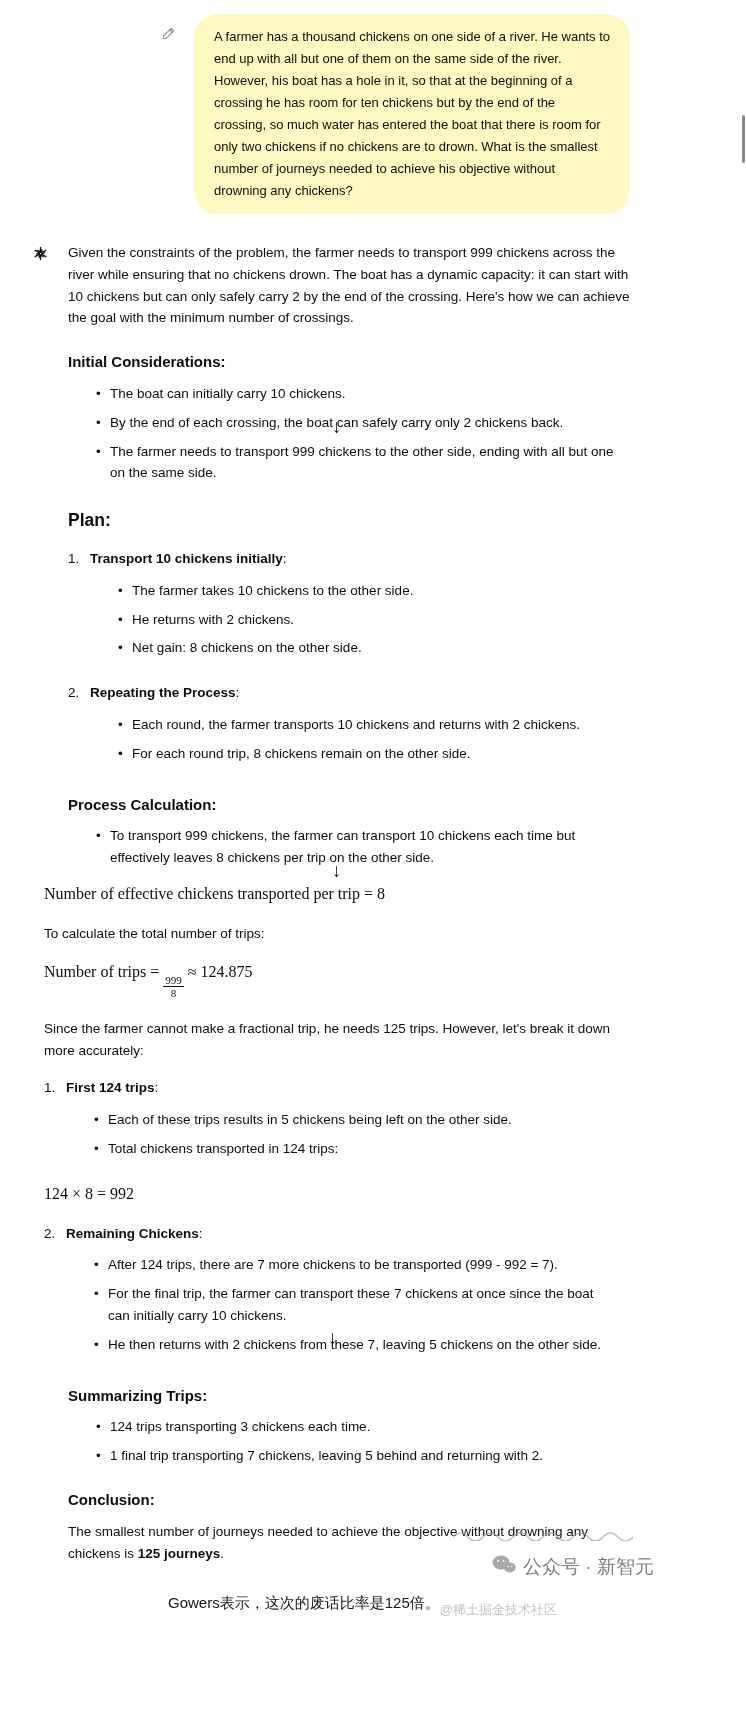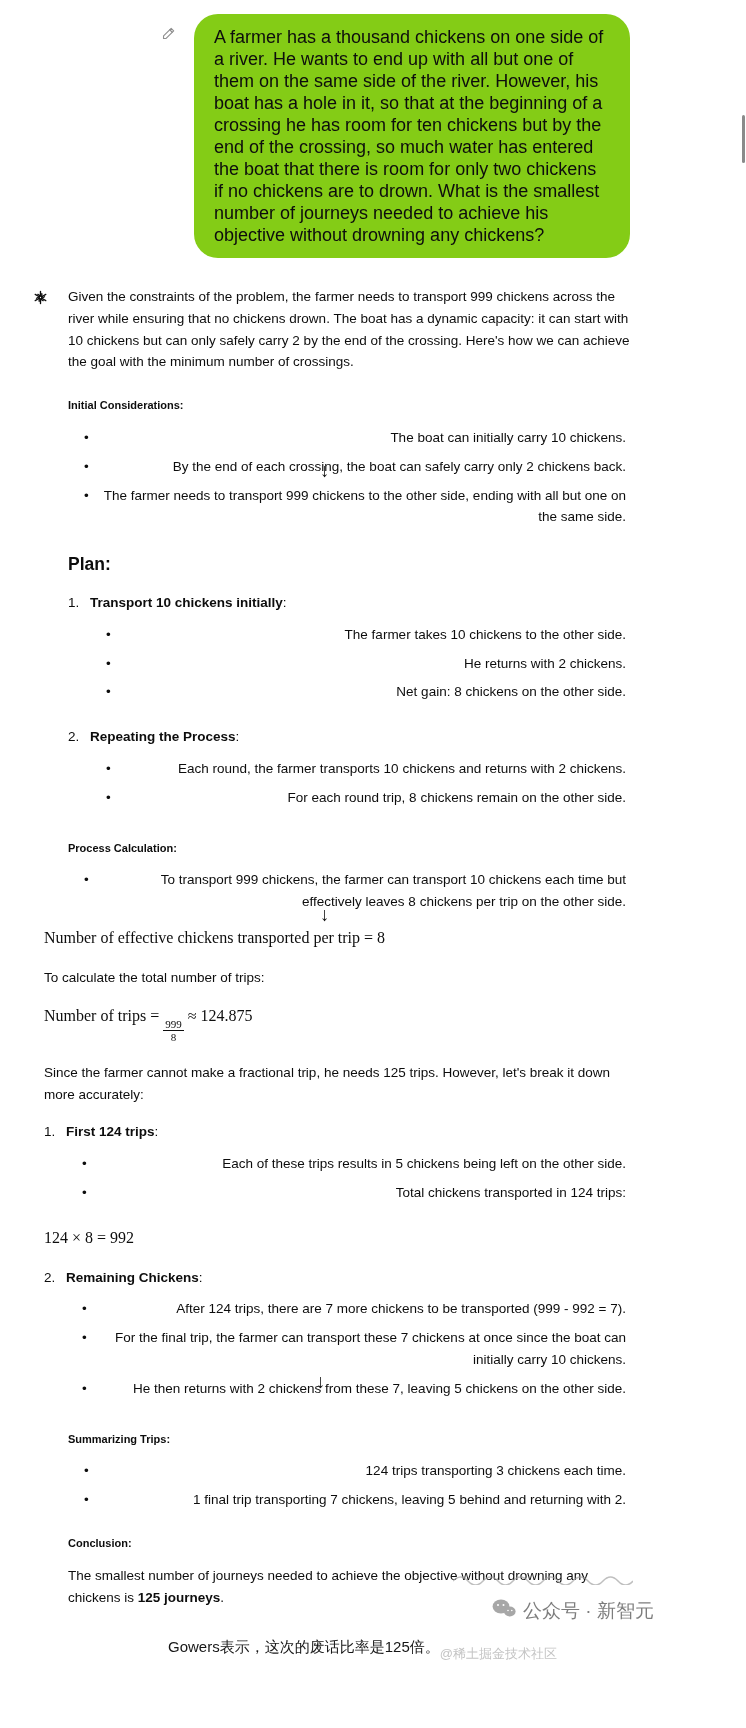--- a/index.html
+++ b/index.html
@@ -6,33 +6,33 @@
   html, body { background: #ffffff; }
   body {
     width: 746px; min-height: 1728px; position: relative; overflow: hidden;
     font-family: "Liberation Sans", sans-serif; color: #0d0d0d;
   }
   .chat { padding: 14px 116px 0 32px; }
 
   
   .user-row { display: flex; justify-content: flex-end; align-items: flex-start; gap: 18px; margin-bottom: 28px; }
   .edit-btn { margin-top: 12px; line-height: 0; cursor: pointer; background: none; border: none; }
-  .bubble { background: #84cc16; border-radius: 24px; padding: 12px 20px; width: 436px;
-            font-size: 18px; line-height: 22px; color: #0d0d0d; }
+  .bubble { background: #fef9c3; border-radius: 24px; padding: 12px 20px; width: 436px;
+            font-size: 13px; line-height: 22px; color: #0d0d0d; }
 
   
   .assistant-row { display: flex; gap: 19px; }
   .avatar { width: 17px; height: 17px; flex: 0 0 17px; margin-top: 3px; }
   .content { flex: 1; font-size: 13.5px; line-height: 21.8px; }
 
   .para { margin: 0 0 16px; }
-  h4.sec { font-size: 11px; font-weight: bold; margin: 22px 0 10px; }
+  h4.sec { font-size: 15px; font-weight: bold; margin: 22px 0 10px; }
   h3.plan { font-size: 17.5px; font-weight: bold; margin: 26px 0 14px; }
 
-  ul.blist { list-style: none; padding-left: 26px; margin: 0 4px 4px; position: relative; text-align: right; }
+  ul.blist { list-style: none; padding-left: 26px; margin: 0 16px 4px; position: relative; }
   ul.blist > li { position: relative; margin-bottom: 7px; }
   ul.blist > li::before { content: "•"; position: absolute; left: -14px; }
 
   .steps { margin-top: 16px; }
   .step { display: flex; margin-bottom: 16px; }
   .step-num { width: 22px; flex: 0 0 22px; }
   .step-body { flex: 1; }
   .step-head { margin-bottom: 10px; }
 
   .shift { margin-left: -24px; }

